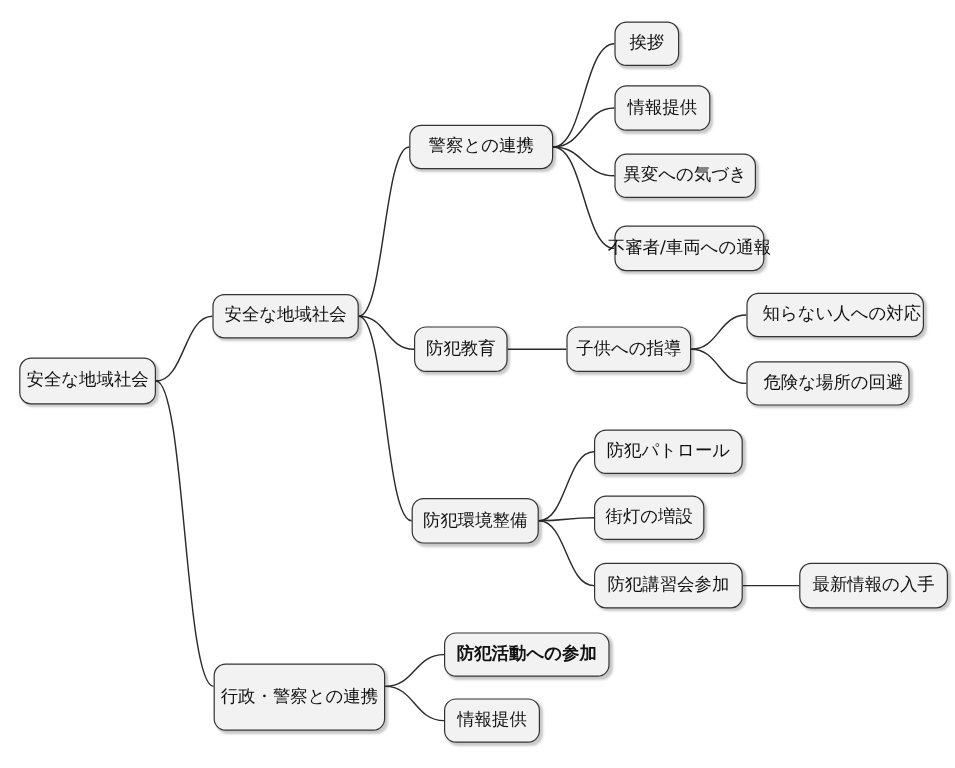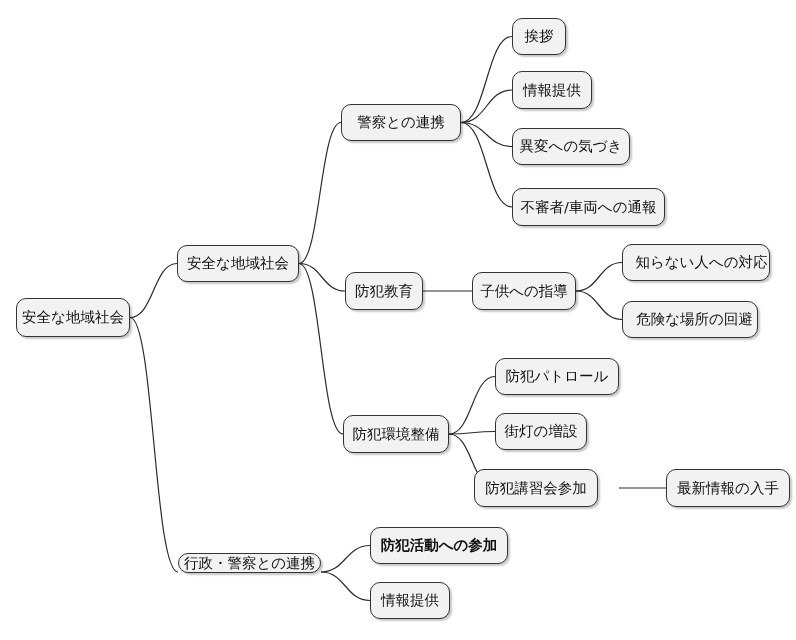--- a/index.html
+++ b/index.html
@@ -66,27 +66,27 @@
       <path d="M 321 572 C 345.5 572, 345.5 545.5, 370 545.5" class="edge"></path>
       <path d="M 321 572 C 345.5 572, 345.5 600.5, 370 600.5" class="edge"></path>
     </svg>
   <div id="node-layer">
       <div class="node" style="left: 16px; top: 298px; width: 114px; height: 39px;">安全な地域社会</div>
       <div class="node" style="left: 177px; top: 245px; width: 122px; height: 37px;">安全な地域社会</div>
       <div class="node" style="left: 341px; top: 104px; width: 120px; height: 37px;">警察との連携</div>
       <div class="node" style="left: 512px; top: 18px; width: 54px; height: 37px; font-family: Liberation Serif, serif;">挨拶</div>
       <div class="node" style="left: 512px; top: 71px; width: 80px; height: 38px;">情報提供</div>
       <div class="node" style="left: 512px; top: 128px; width: 118px; height: 37px;">異変への気づき</div>
-      <div class="node" style="left: 512px; top: 188px; width: 153px; height: 38px;">不審者/車両への通報</div>
+      <div class="node" style="left: 512px; top: 188px; width: 125px; height: 38px;">不審者/車両への通報</div>
       <div class="node" style="left: 345px; top: 272px; width: 78px; height: 38px;">防犯教育</div>
       <div class="node" style="left: 472px; top: 272px; width: 104px; height: 38px;">子供への指導</div>
       <div class="node" style="left: 622px; top: 244px; width: 148px; height: 37px; padding-left: 13px;">知らない人への対応</div>
       <div class="node" style="left: 622px; top: 301px; width: 136px; height: 37px; padding-left: 11px;">危険な場所の回避</div>
       <div class="node" style="left: 343px; top: 415px; width: 106px; height: 38px;">防犯環境整備</div>
       <div class="node" style="left: 495px; top: 358px; width: 124px; height: 37px;">防犯パトロール</div>
       <div class="node" style="left: 495px; top: 413px; width: 92px; height: 37px;">街灯の増設</div>
-      <div class="node" style="left: 474px; top: 469px; width: 124px; height: 38px;">防犯講習会参加</div>
+      <div class="node" style="left: 495px; top: 469px; width: 124px; height: 38px;">防犯講習会参加</div>
       <div class="node" style="left: 666px; top: 469px; width: 124px; height: 38px;">最新情報の入手</div>
-      <div class="node" style="left: 178px; top: 553px; width: 143px; height: 20px;">行政・警察との連携</div>
+      <div class="node" style="left: 178px; top: 553px; width: 143px; height: 56px;">行政・警察との連携</div>
       <div class="node" style="left: 370px; top: 527px; width: 138px; height: 37px; font-weight: bold;">防犯活動への参加</div>
       <div class="node" style="left: 370px; top: 582px; width: 80px; height: 37px;">情報提供</div>
     </div>
 </div>
 
 </body></html>

